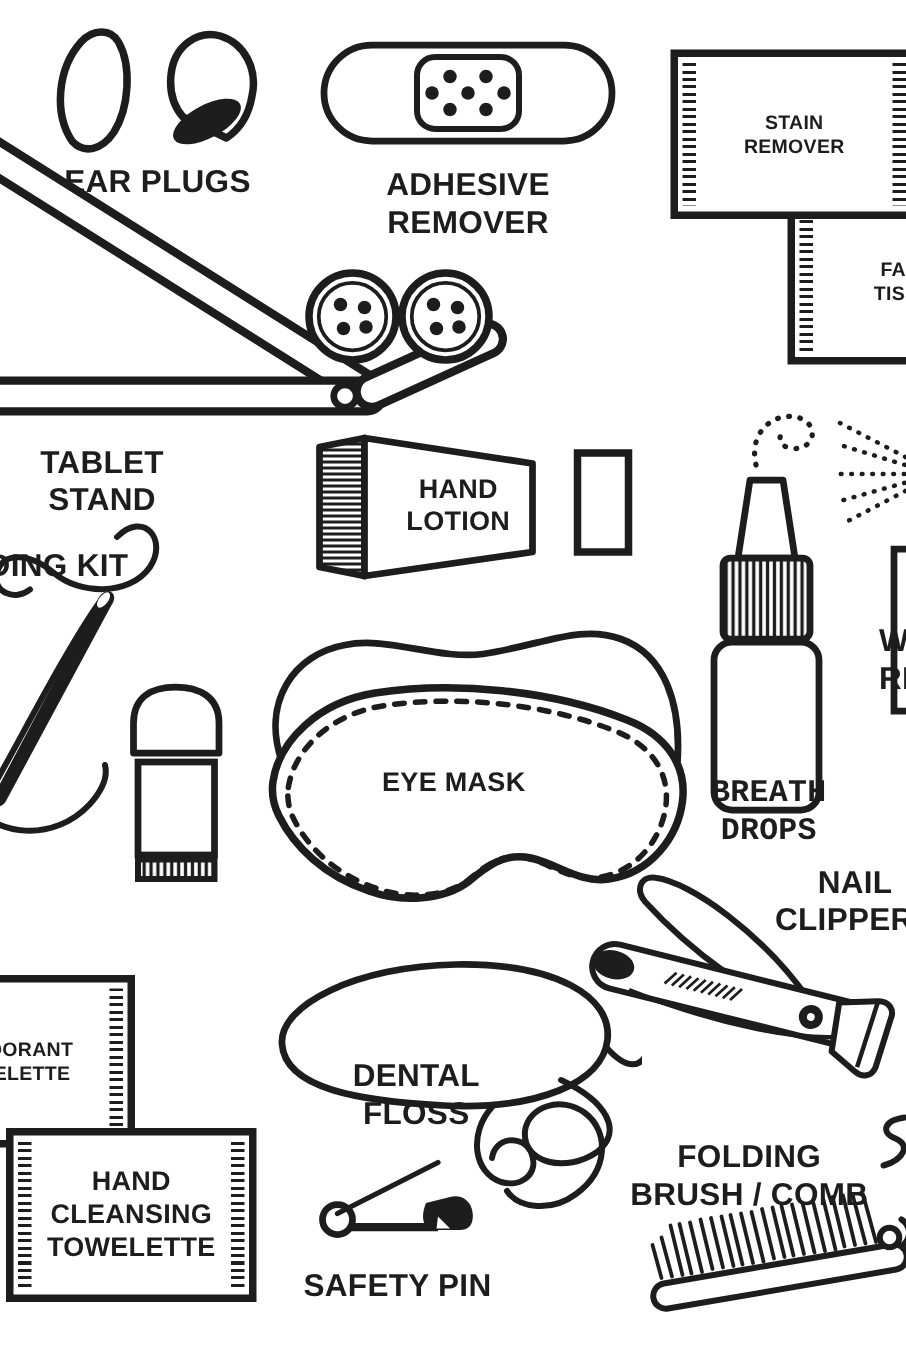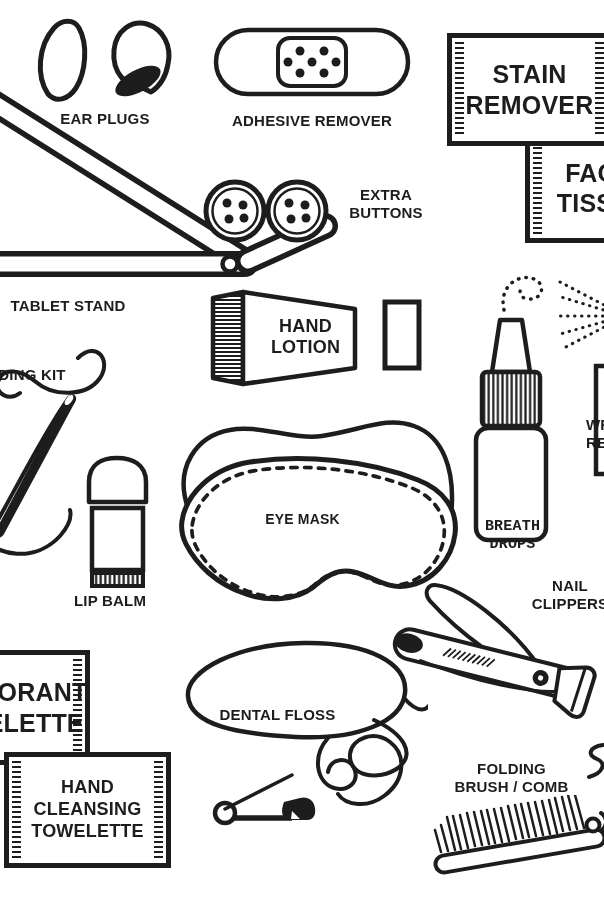--- a/index.html
+++ b/index.html
@@ -2,36 +2,36 @@
 <html><head>
 <meta charset="utf-8">
 <style>
   html,body{margin:0;padding:0;background:#ffffff;}
   .canvas{
     position:relative;width:604px;height:907px;overflow:hidden;background:#ffffff;
     font-family:"Liberation Sans",sans-serif;color:#1d1d1d;
   }
   .abs{position:absolute;}
   .lbl{
-    position:absolute;font-weight:700;font-size:15px;line-height:1.18;
+    position:absolute;font-weight:700;font-size:21px;line-height:1.18;
     letter-spacing:.2px;color:#1d1d1d;text-align:center;white-space:pre-line;
   }
   .lbl-left{text-align:left;}
   .packet{
     position:absolute;background:#fff;border:5px solid #1d1d1d;box-sizing:border-box;
     display:flex;align-items:center;justify-content:center;
   }
   .packet .crimp{
     position:absolute;top:4px;bottom:4px;width:9px;
     background:repeating-linear-gradient(#1d1d1d 0 2px, #ffffff 2px 5px);
   }
   .packet .crimp.l{left:3px;}
   .packet .crimp.r{right:3px;}
   .packet .ptxt{
-    font-weight:700;font-size:25px;line-height:1.22;letter-spacing:.2px;
+    font-weight:700;font-size:13px;line-height:1.22;letter-spacing:.2px;
     text-align:center;white-space:pre-line;position:relative;
   }
   svg{display:block;overflow:hidden;}
 </style>
 </head>
 <body>
 
 <div class="canvas">
 
   <svg class="abs" style="left:30px;top:14px;" width="150" height="92" viewBox="0 0 150 92">
@@ -98,22 +98,20 @@
       <circle cx="97" cy="35" r="29" fill="#fff" stroke="#1d1d1d" stroke-width="5"></circle>
       <circle cx="97" cy="35" r="22.5" fill="none" stroke="#1d1d1d" stroke-width="2.5"></circle>
       <g fill="#1d1d1d">
           <circle cx="89" cy="27" r="4.5"></circle>
           <circle cx="105" cy="29" r="4.5"></circle>
         <circle cx="91" cy="43" r="4.5"></circle>
           <circle cx="106" cy="42" r="4.5"></circle>
         </g>
     </g>
   </svg>
-  <div class="lbl" style="left:330px;top:186px;width:112px;">EXTRA
-BUTTONS</div>
 
   <svg class="abs" style="left:203px;top:282px;" width="220" height="112" viewBox="0 0 220 112">
     <defs>
       <pattern id="hl" width="5" height="4" patternUnits="userSpaceOnUse">
         <rect width="5" height="4" fill="#fff"></rect>
           <rect y="1" width="5" height="2" fill="#1d1d1d"></rect>
       </pattern>
       <pattern id="vl" width="4.6" height="6" patternUnits="userSpaceOnUse">
         <rect width="4.6" height="6" fill="#fff"></rect>
           <rect x="1.2" width="2.2" height="6" fill="#1d1d1d"></rect>
@@ -139,21 +137,21 @@
 
   <svg class="abs" style="left:172px;top:406px;" width="290" height="205" viewBox="0 0 290 205">
     <path d="M16,102 C2,62 24,30 58,24 C86,18 120,34 150,30 C190,24 214,10 242,20 C270,30 284,62 279,110" fill="none" stroke="#1d1d1d" stroke-width="4.5"></path>
     <path d="M10,115 C14,88 40,62 78,56 C130,48 196,54 246,74 C272,84 286,104 283,128
              C280,152 262,176 234,180 C214,183 200,170 182,166 C164,162 152,172 140,182
              C124,194 96,196 74,188 C44,178 24,158 14,138 C10,130 9,122 10,115 Z" fill="#fff" stroke="#1d1d1d" stroke-width="5"></path>
     <path d="M10,115 C14,88 40,62 78,56 C130,48 196,54 246,74 C272,84 286,104 283,128
              C280,152 262,176 234,180 C214,183 200,170 182,166 C164,162 152,172 140,182
              C124,194 96,196 74,188 C44,178 24,158 14,138 C10,130 9,122 10,115 Z" transform="translate(11,13) scale(0.922)" fill="none" stroke="#1d1d1d" stroke-width="4" stroke-dasharray="7 8" stroke-linecap="round"></path>
   </svg>
-  <div class="lbl" style="left:235px;top:511px;width:135px;font-size:14px;">EYE MASK</div>
+  <div class="lbl" style="left:235px;top:511px;width:135px;font-size:18px;">EYE MASK</div>
 
   <svg class="abs" style="left:468px;top:272px;" width="140" height="275" viewBox="0 0 140 275">
     <path d="M36,38 C30,12 54,0 68,8 C78,14 74,28 60,27 C52,26 50,20 54,16" fill="none" stroke="#1d1d1d" stroke-width="3.5" stroke-dasharray="0.5 7" stroke-linecap="round"></path>
     <path d="M32,48 L54,48 L62,100 L24,100 Z" fill="#fff" stroke="#1d1d1d" stroke-width="4.5" stroke-linejoin="round"></path>
     <rect x="14" y="100" width="58" height="54" rx="5" fill="url(#vl)" stroke="#1d1d1d" stroke-width="4.5"></rect>
     <rect x="8" y="156" width="70" height="112" rx="12" fill="#fff" stroke="#1d1d1d" stroke-width="4.5"></rect>
   </svg>
   <div class="lbl" style="left:455px;top:518px;width:115px;font-family:Liberation Mono, monospace;">BREATH
 DROPS</div>
 
@@ -171,21 +169,20 @@
     <path d="M12,6 L4,6 L4,114 L12,114" fill="none" stroke="#1d1d1d" stroke-width="4.5"></path>
   </svg>
   <div class="lbl lbl-left" style="left:586px;top:416px;width:130px;">WRINKLE
 RELEASER</div>
 
   <svg class="abs" style="left:80px;top:452px;" width="75" height="136" viewBox="0 0 75 136">
     <path d="M9,50 L9,30 C9,12 22,6 37,6 C52,6 66,12 66,30 L66,50 Z" fill="#fff" stroke="#1d1d1d" stroke-width="4.5" stroke-linejoin="round"></path>
     <rect x="12" y="56" width="51" height="62" fill="#fff" stroke="#1d1d1d" stroke-width="4.5"></rect>
     <rect x="12" y="121" width="51" height="13" fill="url(#vl)" stroke="#1d1d1d" stroke-width="4"></rect>
   </svg>
-  <div class="lbl" style="left:35px;top:592px;width:150px;">LIP BALM</div>
 
   <div class="lbl" style="left:505px;top:577px;width:130px;">NAIL
 CLIPPERS</div>
   <svg class="abs" style="left:392px;top:578px;" width="212" height="152" viewBox="0 0 212 152">
     <g transform="rotate(14 20 70)">
       <path d="M149,58 C108,22 52,0 29,3 C19,4 18,14 26,20 C68,48 112,62 147,72 C156,74 158,64 149,58 Z" fill="#fff" stroke="#1d1d1d" stroke-width="4" stroke-linejoin="round"></path>
       <rect x="2" y="52" width="192" height="30" rx="15" fill="#fff" stroke="#1d1d1d" stroke-width="4"></rect>
       <path d="M30,80 C90,88 150,86 180,74" fill="none" stroke="#1d1d1d" stroke-width="3"></path>
       <path d="M52,70 L58,61 M57,70 L63,61 M62,70 L68,61 M67,70 L73,61 M72,70 L78,61 M77,70 L83,61
                M82,70 L88,61 M87,70 L93,61 M92,70 L98,61 M97,70 L103,61" stroke="#1d1d1d" stroke-width="1.8"></path>
@@ -222,22 +219,23 @@
   </svg>
   <div class="lbl" style="left:205px;top:678px;width:145px;margin-top:28px;">DENTAL FLOSS</div>
 
   <svg class="abs" style="left:212px;top:762px;" width="110" height="68" viewBox="0 0 110 68">
     <circle cx="13" cy="51" r="10" fill="#fff" stroke="#1d1d1d" stroke-width="4.5"></circle>
     <path d="M13,47 L80,13" stroke="#1d1d1d" stroke-width="3.5" stroke-linecap="round"></path>
     <path d="M22,56 L80,56" stroke="#1d1d1d" stroke-width="5.5"></path>
     <path d="M72,40 C68,50 70,58 79,58 L95,58 C102,58 104,52 103,46 C102,38 95,34 88,36 L80,38 Z" fill="#1d1d1d"></path>
     <path d="M80,49 L88,57 L79,57 Z" fill="#fff"></path>
   </svg>
-
-  <div class="lbl" style="left:424px;top:760px;width:175px;">FOLDING
+  <div class="lbl" style="left:190px;top:846px;width:150px;">SAFETY PIN</div>
+
+  <div class="lbl" style="left:412px;top:760px;width:175px;">FOLDING
 BRUSH / COMB</div>
   <svg class="abs" style="left:425px;top:795px;" width="179" height="100" viewBox="0 0 179 100">
     <path d="M16,57 L10,35 M23,56 L16,30 M30,55 L22,22 M36,54 L28,21 M43,53 L35,20 M50,51 L42,18
              M57,50 L49,17 M64,49 L56,16 M70,48 L62,15 M77,47 L69,14 M84,46 L76,13 M91,44 L83,11
              M98,43 L90,10 M104,42 L96,9 M111,41 L103,8 M118,40 L110,7 M125,39 L117,6 M132,38 L124,5
              M138,36 L130,3 M145,35 L137,2 M152,34 L143,0 M159,33 L150,0" stroke="#1d1d1d" stroke-width="2.5" stroke-linecap="round"></path>
     <line x1="19" y1="69" x2="171" y2="43" stroke="#1d1d1d" stroke-width="21" stroke-linecap="round"></line>
     <line x1="19" y1="69" x2="171" y2="43" stroke="#fff" stroke-width="13" stroke-linecap="round"></line>
     <circle cx="168" cy="30" r="6.5" fill="#fff" stroke="#1d1d1d" stroke-width="4"></circle>
     <path d="M176,18 C182,22 183,30 177,35" fill="none" stroke="#1d1d1d" stroke-width="4" stroke-linecap="round"></path>

